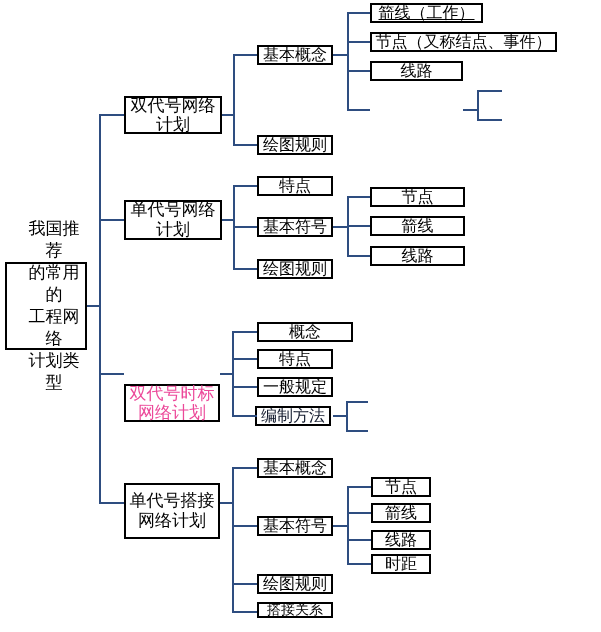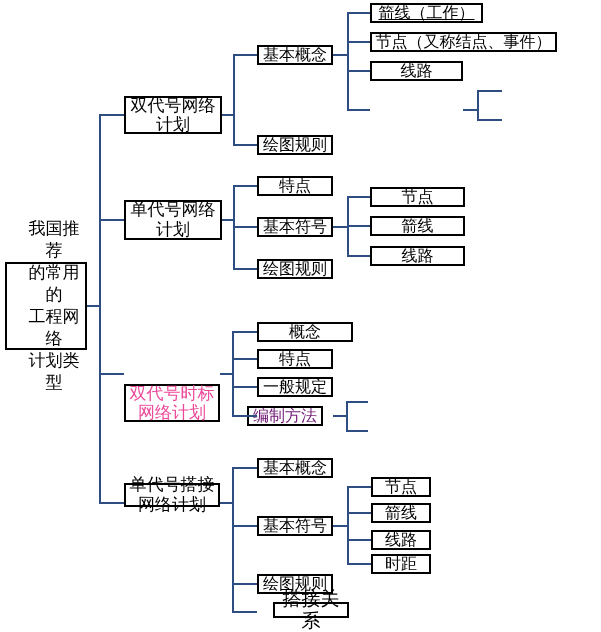--- a/index.html
+++ b/index.html
@@ -33,35 +33,35 @@
     <div class="box" style="left: 5px; top: 262px; width: 82px; height: 88px; font-size: 17px; line-height: 22px; border-color: rgb(0, 0, 0); color: rgb(0, 0, 0); padding-left: 16px;">我国推荐
 的常用的
 工程网络
 计划类型</div>
     <div class="box" style="left: 124px; top: 96px; width: 98px; height: 38px; font-size: 17px; line-height: 19px; border-color: rgb(0, 0, 0); color: rgb(0, 0, 0);">双代号网络
 计划</div>
     <div class="box" style="left: 124px; top: 200px; width: 98px; height: 40px; font-size: 17px; line-height: 20px; border-color: rgb(0, 0, 0); color: rgb(0, 0, 0);">单代号网络
 计划</div>
     <div class="box" style="left: 124px; top: 355px; width: 96px; height: 38px; font-size: 17px; line-height: 19px; border-color: rgb(0, 0, 0); color: #ec4899; margin-top: 29px;">双代号时标
 网络计划</div>
-    <div class="box" style="left: 124px; top: 483px; width: 96px; height: 24px; font-size: 17px; line-height: 20px; border-color: rgb(0, 0, 0); color: rgb(0, 0, 0);">单代号搭接
+    <div class="box" style="left: 124px; top: 483px; width: 96px; height: 56px; font-size: 17px; line-height: 20px; border-color: rgb(0, 0, 0); color: rgb(0, 0, 0);">单代号搭接
 网络计划</div>
     <div class="box" style="left: 257px; top: 45px; width: 76px; height: 20px; font-size: 16px; border-color: rgb(0, 0, 0); color: rgb(0, 0, 0);">基本概念</div>
     <div class="box" style="left: 257px; top: 135px; width: 76px; height: 20px; font-size: 16px; border-color: rgb(0, 0, 0); color: rgb(0, 0, 0);">绘图规则</div>
     <div class="box" style="left: 257px; top: 176px; width: 76px; height: 20px; font-size: 16px; border-color: rgb(0, 0, 0); color: rgb(0, 0, 0);">特点</div>
     <div class="box" style="left: 257px; top: 217px; width: 76px; height: 20px; font-size: 16px; border-color: rgb(0, 0, 0); color: rgb(0, 0, 0);">基本符号</div>
     <div class="box" style="left: 257px; top: 259px; width: 76px; height: 20px; font-size: 16px; border-color: rgb(0, 0, 0); color: rgb(0, 0, 0);">绘图规则</div>
     <div class="box" style="left: 257px; top: 322px; width: 96px; height: 20px; font-size: 16px; border-color: rgb(0, 0, 0); color: rgb(0, 0, 0);">概念</div>
     <div class="box" style="left: 257px; top: 349px; width: 76px; height: 20px; font-size: 16px; border-color: rgb(0, 0, 0); color: rgb(0, 0, 0);">特点</div>
     <div class="box" style="left: 257px; top: 377px; width: 76px; height: 20px; font-size: 16px; border-color: rgb(0, 0, 0); color: rgb(0, 0, 0);">一般规定</div>
-    <div class="box" style="left: 247px; top: 406px; width: 76px; height: 20px; font-size: 16px; border-color: rgb(0, 0, 0); color: #701a75;">编制方法</div>
+    <div class="box" style="left: 255px; top: 406px; width: 76px; height: 20px; font-size: 16px; border-color: rgb(0, 0, 0); color: #0f172a;">编制方法</div>
     <div class="box" style="left: 257px; top: 458px; width: 76px; height: 20px; font-size: 16px; border-color: rgb(0, 0, 0); color: rgb(0, 0, 0);">基本概念</div>
     <div class="box" style="left: 257px; top: 516px; width: 76px; height: 20px; font-size: 16px; border-color: rgb(0, 0, 0); color: rgb(0, 0, 0);">基本符号</div>
     <div class="box" style="left: 257px; top: 574px; width: 76px; height: 20px; font-size: 16px; border-color: rgb(0, 0, 0); color: rgb(0, 0, 0);">绘图规则</div>
-    <div class="box" style="left: 257px; top: 602px; width: 76px; height: 16px; font-size: 19px; border-color: rgb(0, 0, 0); color: rgb(0, 0, 0); margin-left: 16px;">搭接关系</div>
+    <div class="box" style="left: 257px; top: 602px; width: 76px; height: 16px; font-size: 14px; border-color: rgb(0, 0, 0); color: rgb(0, 0, 0);">搭接关系</div>
     <div class="box" style="left: 370px; top: 3px; width: 113px; height: 20px; font-size: 16px; border-color: rgb(0, 0, 0); color: rgb(0, 0, 0); text-decoration: underline;">箭线（工作）</div>
     <div class="box" style="left: 370px; top: 32px; width: 187px; height: 20px; font-size: 16px; border-color: rgb(0, 0, 0); color: rgb(0, 0, 0);">节点（又称结点、事件）</div>
     <div class="box" style="left: 370px; top: 61px; width: 93px; height: 20px; font-size: 16px; border-color: rgb(0, 0, 0); color: rgb(0, 0, 0);">线路</div>
     <div class="box" style="left: 370px; top: 187px; width: 95px; height: 20px; font-size: 16px; border-color: rgb(0, 0, 0); color: rgb(0, 0, 0);">节点</div>
     <div class="box" style="left: 370px; top: 216px; width: 95px; height: 20px; font-size: 16px; border-color: rgb(0, 0, 0); color: rgb(0, 0, 0);">箭线</div>
     <div class="box" style="left: 370px; top: 246px; width: 95px; height: 20px; font-size: 16px; border-color: rgb(0, 0, 0); color: rgb(0, 0, 0);">线路</div>
     <div class="box" style="left: 371px; top: 477px; width: 60px; height: 20px; font-size: 16px; border-color: rgb(0, 0, 0); color: rgb(0, 0, 0);">节点</div>
     <div class="box" style="left: 371px; top: 503px; width: 60px; height: 20px; font-size: 16px; border-color: rgb(0, 0, 0); color: rgb(0, 0, 0);">箭线</div>
     <div class="box" style="left: 371px; top: 530px; width: 60px; height: 20px; font-size: 16px; border-color: rgb(0, 0, 0); color: rgb(0, 0, 0);">线路</div>
     <div class="box" style="left: 371px; top: 554px; width: 60px; height: 20px; font-size: 16px; border-color: rgb(0, 0, 0); color: rgb(0, 0, 0);">时距</div>

